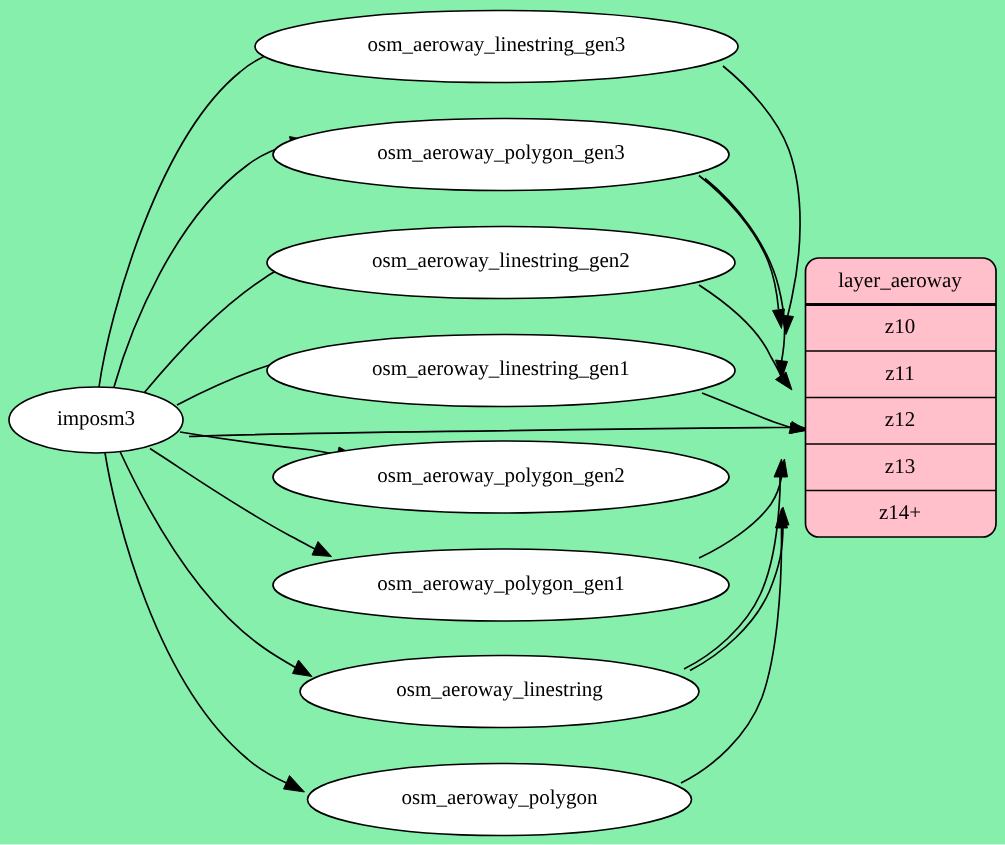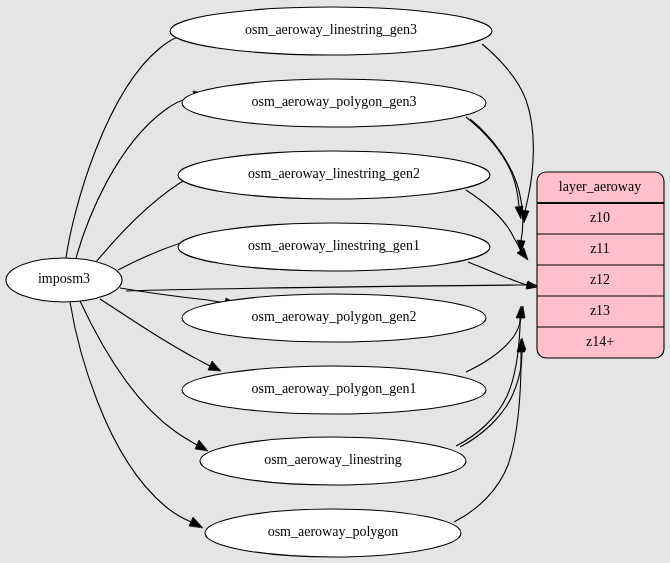--- a/index.html
+++ b/index.html
@@ -4,21 +4,21 @@
 <style>
   html, body {
     margin: 0;
     padding: 0;
     background: #ffffff;
   }
   #graph-root {
     position: relative;
     width: 670px;
     height: 563px;
-    background: #e5e5e5;
+    background: #86efac;
     font-family: "Liberation Serif", "DejaVu Serif", serif;
     overflow: hidden;
   }
   svg.graph-canvas {
     position: absolute;
     top: 0;
     left: 0;
     width: 670px;
     height: 563px;
     display: block;

